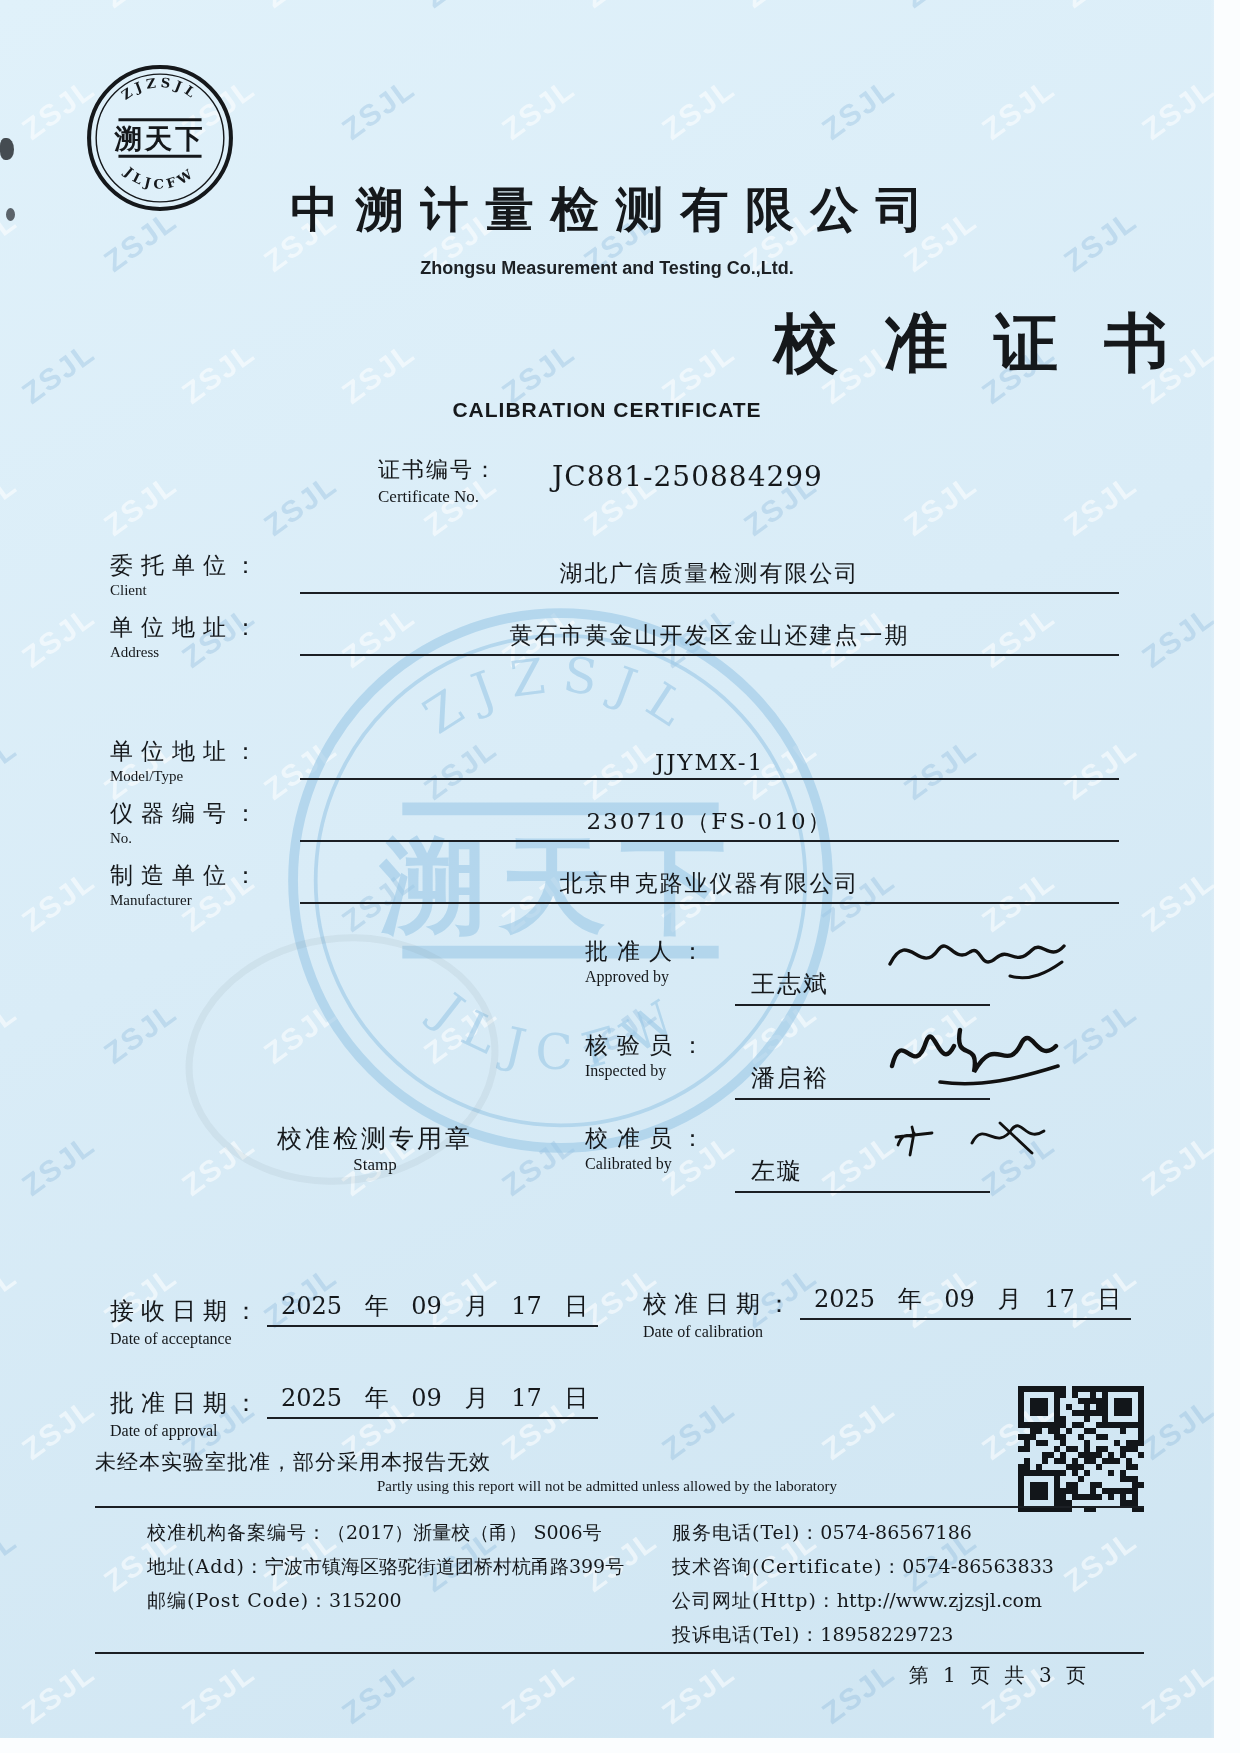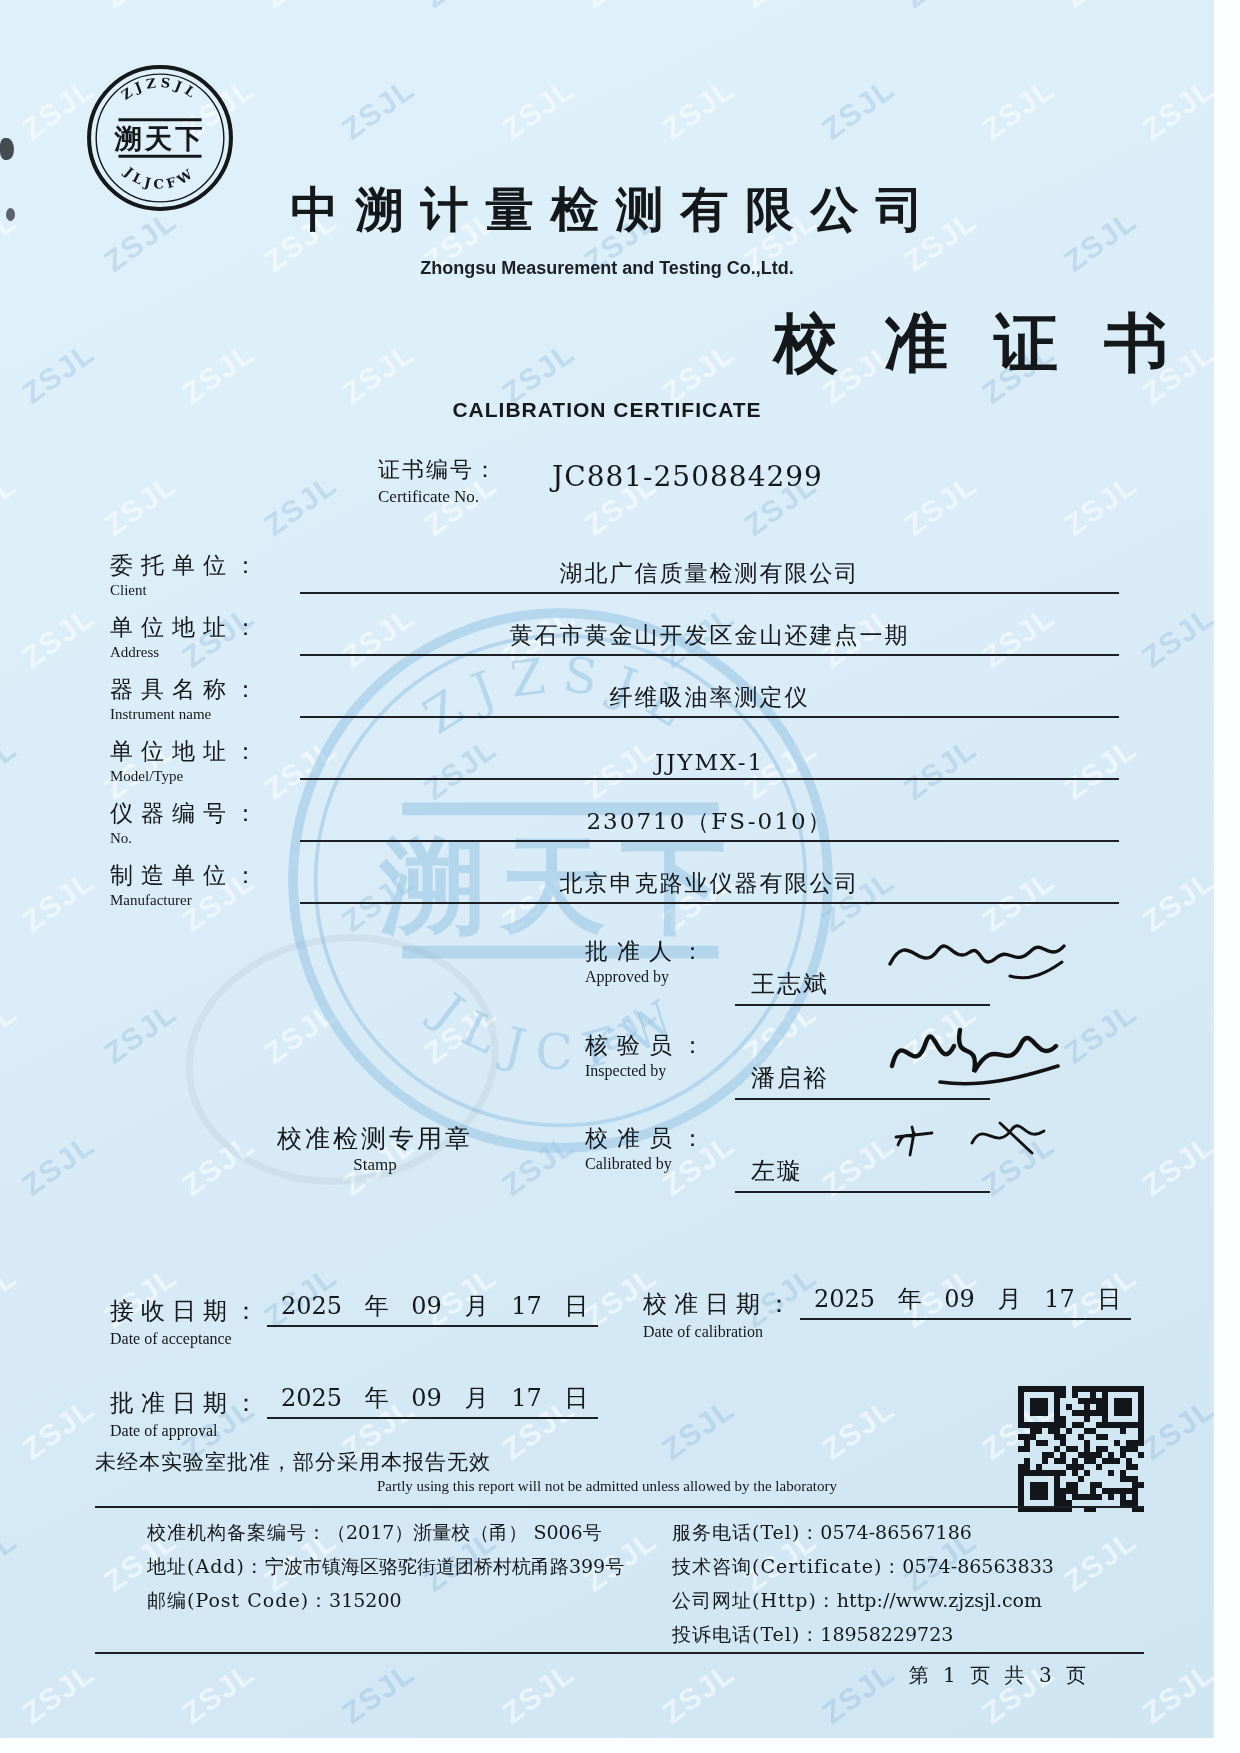--- a/index.html
+++ b/index.html
@@ -270,27 +270,20 @@
       <div class="flabel-en">Client</div>
     </div>
     <div class="fvalue">湖北广信质量检测有限公司</div>
   </div>
   <div class="field-row" style="top:610px">
     <div class="flabel">
       <div class="flabel-cn">单位地址：</div>
       <div class="flabel-en">Address</div>
     </div>
     <div class="fvalue">黄石市黄金山开发区金山还建点一期</div>
-  </div>
-  <div class="field-row" style="top:672px">
-    <div class="flabel">
-      <div class="flabel-cn">器具名称：</div>
-      <div class="flabel-en">Instrument name</div>
-    </div>
-    <div class="fvalue">纤维吸油率测定仪</div>
   </div>
   <div class="field-row" style="top:734px">
     <div class="flabel">
       <div class="flabel-cn">单位地址：</div>
       <div class="flabel-en">Model/Type</div>
     </div>
     <div class="fvalue">JJYMX-1</div>
   </div>
   <div class="field-row" style="top:796px">
     <div class="flabel">

